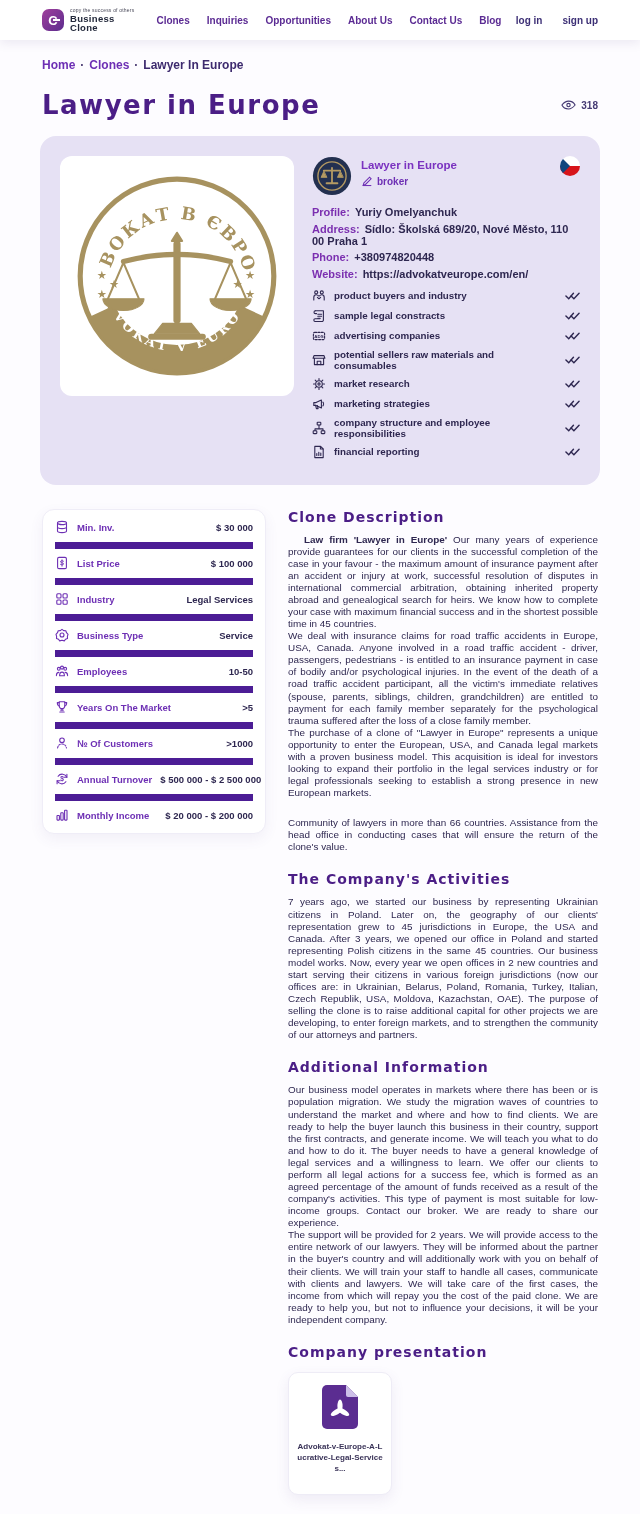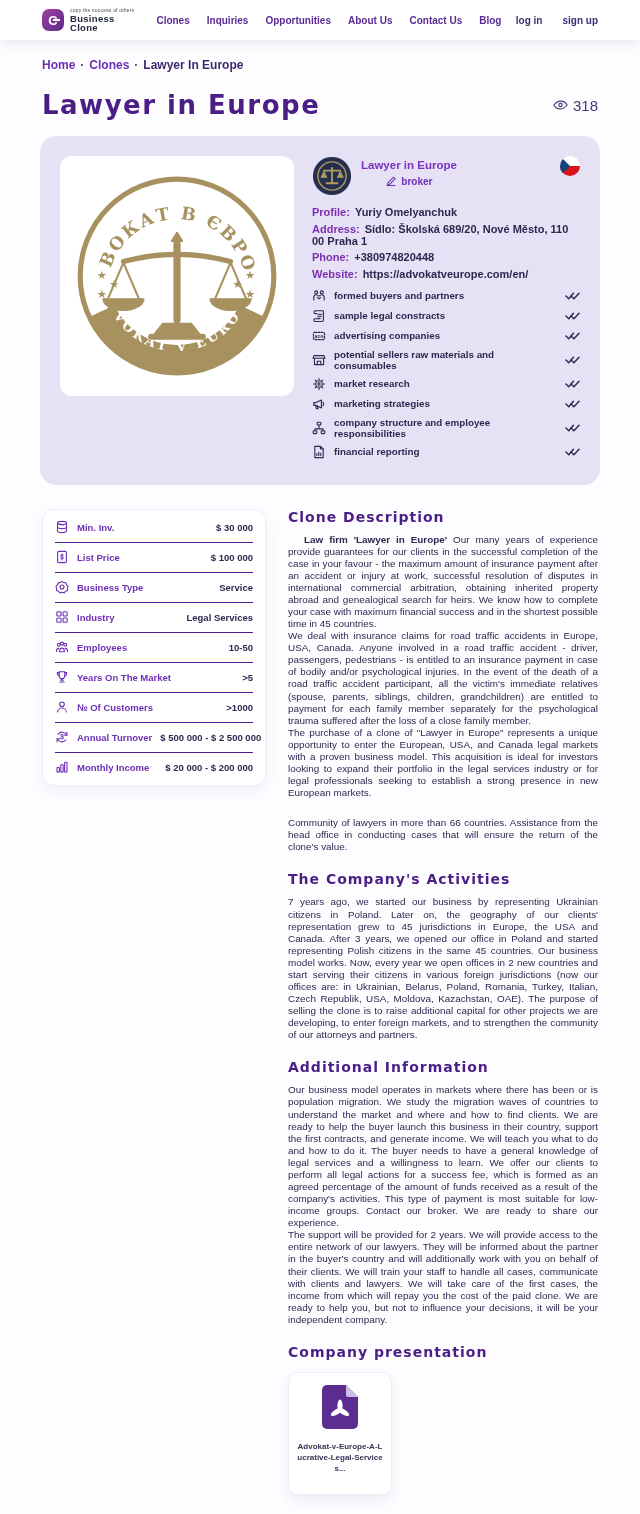--- a/index.html
+++ b/index.html
@@ -19,46 +19,46 @@
   .auth { margin-left:auto; display:flex; gap:20px; }
   .auth a { font-size:10px; font-weight:800; color:#3c2f75; text-decoration:none; cursor:pointer; }
 
   
   .breadcrumb { margin:18px 42px 0; font-size:12px; font-weight:600; color:#6d2fb4; display:flex; gap:5px; align-items:center; }
   .breadcrumb a { color:#6d2fb4; text-decoration:none; cursor:pointer; }
   .bc-sep { color:#4a3c72; }
   .bc-current { color:#3d2a6e; font-weight:800; }
   .title-row { margin:18px 42px 0; display:flex; align-items:center; justify-content:space-between; }
   h1 { font-family:"DejaVu Sans",sans-serif; font-size:26px; font-weight:800; color:#4b1e86; letter-spacing:1.5px; }
-  .views { display:flex; align-items:center; gap:5px; font-size:15px; font-weight:400; color:#453a73; }
+  .views { display:flex; align-items:center; gap:5px; font-size:10px; font-weight:700; color:#453a73; }
   .views svg { width:15px; height:10px; stroke:#453a73; fill:none; stroke-width:1.2; }
 
   
   .profile-card { margin:16px 40px 0; background:#e6e1f4; border-radius:16px; padding:20px; display:flex; gap:18px; }
   .logo-card { width:234px; height:240px; background:#fff; border-radius:12px; flex:none; display:flex; align-items:center; justify-content:center; }
   .pc-right { flex:1; min-width:0; }
   .pc-head { display:flex; align-items:flex-start; gap:9px; }
   .pc-avatar { width:40px; height:40px; flex:none; }
   .pc-name { font-size:11.5px; font-weight:800; color:#7b33c0; margin-top:3px; }
-  .pc-role { display:flex; align-items:center; gap:4px; font-size:10px; font-weight:700; color:#6d2fb4; margin-top:4px;justify-content:center; }
+  .pc-role { display:flex; align-items:center; gap:4px; font-size:10px; font-weight:700; color:#6d2fb4; margin-top:4px; }
   .pc-role svg { width:12px; height:12px; stroke:#6d2fb4; fill:none; stroke-width:1.2; }
   .pc-flag { margin-left:auto; width:20px; height:20px; }
   .pc-fields { margin:10px 0 9px; }
   .pc-field { font-size:11px; margin:4.5px 0; }
   .pc-field .lbl { color:#7b2fb0; font-weight:800; margin-right:5px; }
   .pc-field .val { color:#2e2750; font-weight:700; }
   .feat-row { display:flex; align-items:center; gap:8px; margin:6px 0; font-size:9.8px; font-weight:700; color:#2e2750; }
   .feat-row .ficon { width:14px; height:14px; flex:none; color:#2e2750; }
   .ficon svg { width:14px; height:14px; stroke:currentColor; fill:none; stroke-width:1.1; stroke-linecap:round; stroke-linejoin:round; }
   .chk { width:15px; height:10px; margin-left:auto; stroke:#2e2750; fill:none; stroke-width:1.5; stroke-linecap:round; flex:none; }
 
   
   .main-row { margin:24px 42px 0; display:flex; gap:22px; align-items:flex-start; }
   .stats-card { width:224px; flex:none; background:#fff; border:1px solid #efedf7; border-radius:12px; box-shadow:0 5px 14px rgba(90,70,140,.07); padding:3px 12px; }
-  .stat-row { display:flex; align-items:center; gap:8px; padding:7.5px 0; border-bottom:1px solid #4c1d95; font-size:9.5px; }
+  .stat-row { display:flex; align-items:center; gap:8px; padding:7.5px 0; border-bottom:7px solid #4c1d95; font-size:9.5px; }
   .stat-row:last-child { border-bottom:none; }
   .stat-row .sicon { width:14px; height:14px; flex:none; color:#6d2fb4; }
   .sicon svg { width:14px; height:14px; stroke:currentColor; fill:none; stroke-width:1.1; stroke-linecap:round; stroke-linejoin:round; }
   .stat-lbl { color:#6d2fb4; font-weight:700; white-space:nowrap; }
   .stat-val { margin-left:auto; color:#2e2750; font-weight:800; text-align:right; white-space:nowrap; }
 
   .content-col { flex:1; min-width:0; }
   .section { margin-bottom:18px; }
   .section h2 { font-family:"DejaVu Sans",sans-serif; font-size:14px; font-weight:800; color:#4b1e86; letter-spacing:1px; margin-bottom:9px; }
   .section p { font-size:9.9px; line-height:1.22; text-align:justify; color:#2e2750; font-weight:500; }
@@ -202,21 +202,21 @@
    </div>
         </div>
       <div id="pc-features">
           <div class="feat-row">
      <span class="ficon"><svg viewBox="0 0 14 14">
                 <circle cx="4.2" cy="3.4" r="1.5"></circle>
                 <circle cx="9.8" cy="3.4" r="1.5"></circle>
                 <path d="M1.8 11V8.4c0-1.6 1-2.6 2.4-2.6 1 0 1.6.4 2.8 1.4 1.2-1 1.8-1.4 2.8-1.4 1.4 0 2.4 1 2.4 2.6V11"></path>
                 <path d="M5.4 8.4L7 9.8l1.6-1.4"></path>
               </svg></span>
-     <span>formed buyers and partners</span>
+     <span>product buyers and industry</span>
             <svg class="chk" viewBox="0 0 16 10">
               <path d="M1 5l3 3 5-6"></path>
               <path d="M6.5 5l3 3 5.5-6"></path>
             </svg>
    </div>
           <div class="feat-row">
      <span class="ficon"><svg viewBox="0 0 14 14">
                 <path d="M3.4 1.8h8v9.2a1.5 1.5 0 0 1-1.5 1.5H3.2"></path>
                 <path d="M3.4 1.8a1.4 1.4 0 0 0 0 2.8h1.2"></path>
                 <path d="M5.8 5.2h3.8M5.8 7.2h3.8M5.8 9.2h2.4"></path>
@@ -318,35 +318,35 @@
      <span class="sicon"><svg viewBox="0 0 14 14">
               <rect x="2.6" y="1.4" width="8.8" height="11.2" rx="1.4"></rect>
               <path d="M7 3.8v6.4" stroke-width=".9"></path>
               <path d="M8.6 5.2c-.5-.6-2.7-.7-3.1.2-.3.9.7 1.2 1.5 1.4.8.2 1.8.5 1.5 1.4-.4.9-2.6.8-3.1.2" stroke-width=".9"></path>
             </svg></span>
      <span class="stat-lbl">List Price</span>
      <span class="stat-val">$ 100 000</span>
    </div>
         <div class="stat-row">
      <span class="sicon"><svg viewBox="0 0 14 14">
-              <path d="M7 1.4l1.7 1.2 2.1.1.7 2L13 6.4l-.6 2 .1 2.1-2 .7-1.2 1.7L7 12.3l-2.3.6-1.2-1.7-2-.7.1-2.1-.6-2 1.5-1.7.7-2 2.1-.1z"></path>
-              <circle cx="7" cy="7" r="2"></circle>
-            </svg></span>
-     <span class="stat-lbl">Business Type</span>
-     <span class="stat-val">Service</span>
-   </div>
-        <div class="stat-row">
-     <span class="sicon"><svg viewBox="0 0 14 14">
               <rect x="1.8" y="1.8" width="4.2" height="4.2" rx="1"></rect>
               <rect x="8" y="1.8" width="4.2" height="4.2" rx="1"></rect>
               <rect x="1.8" y="8" width="4.2" height="4.2" rx="1"></rect>
               <rect x="8" y="8" width="4.2" height="4.2" rx="1"></rect>
             </svg></span>
      <span class="stat-lbl">Industry</span>
      <span class="stat-val">Legal Services</span>
+   </div>
+        <div class="stat-row">
+     <span class="sicon"><svg viewBox="0 0 14 14">
+              <path d="M7 1.4l1.7 1.2 2.1.1.7 2L13 6.4l-.6 2 .1 2.1-2 .7-1.2 1.7L7 12.3l-2.3.6-1.2-1.7-2-.7.1-2.1-.6-2 1.5-1.7.7-2 2.1-.1z"></path>
+              <circle cx="7" cy="7" r="2"></circle>
+            </svg></span>
+     <span class="stat-lbl">Business Type</span>
+     <span class="stat-val">Service</span>
    </div>
         <div class="stat-row">
      <span class="sicon"><svg viewBox="0 0 14 14">
               <circle cx="3.8" cy="4.8" r="1.4"></circle>
               <circle cx="10.2" cy="4.8" r="1.4"></circle>
               <circle cx="7" cy="3.6" r="1.5"></circle>
               <path d="M1.4 11.6c0-2 1-3.2 2.4-3.2M12.6 11.6c0-2-1-3.2-2.4-3.2M4.6 11.8c0-2.3 1-3.7 2.4-3.7s2.4 1.4 2.4 3.7z"></path>
             </svg></span>
      <span class="stat-lbl">Employees</span>
      <span class="stat-val">10-50</span>

